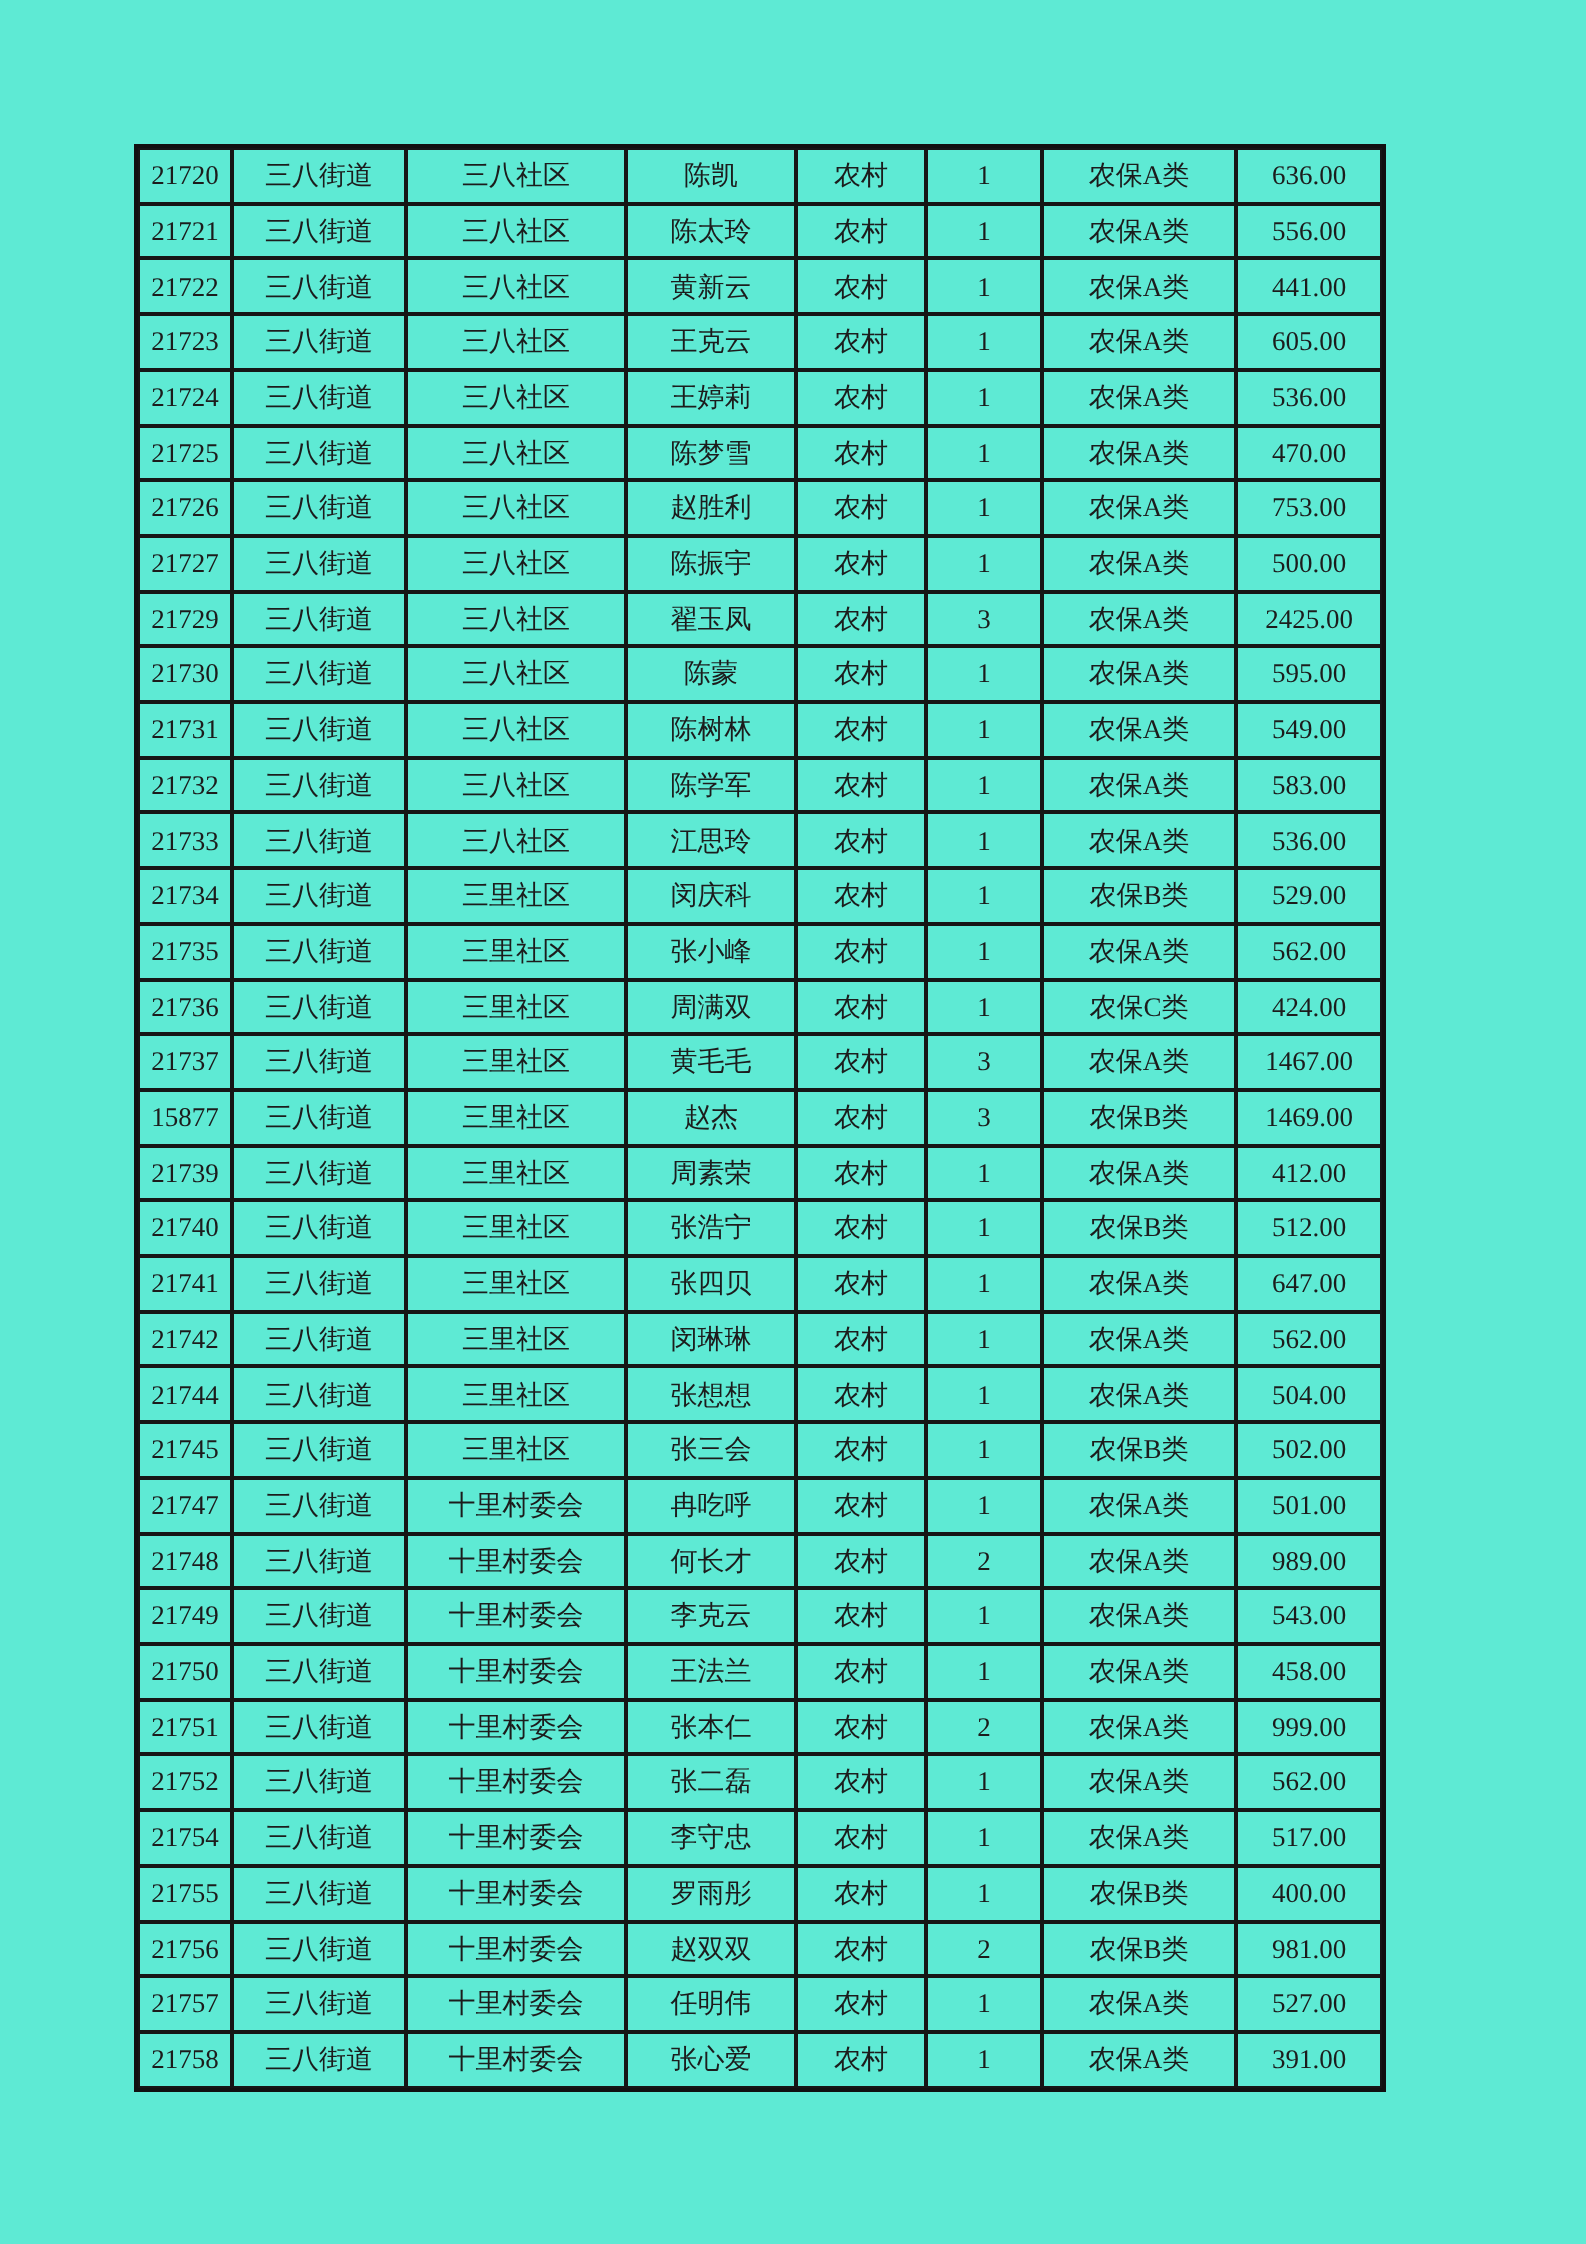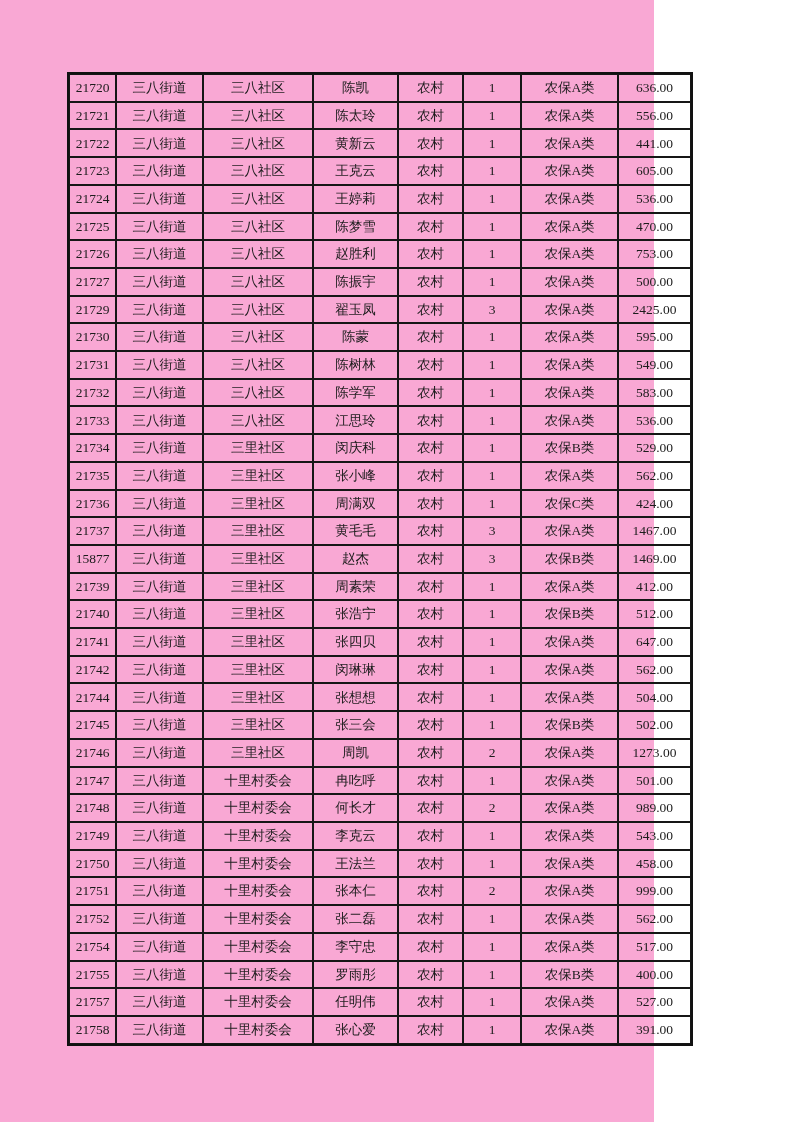--- a/index.html
+++ b/index.html
@@ -11,22 +11,22 @@
     width: 793px;
     height: 1122px;
     position: relative;
     font-family: "Liberation Serif", "DejaVu Serif", serif;
     color: #1c1c1c;
     overflow: hidden;
   }
   .page {
     position: absolute;
     left: 0; top: 0;
-    width: 654px; height: 1122px;
-    background: #f9a8d4;
+    width: 793px; height: 1122px;
+    background: #5eead4;
   }
   table.data-table {
     position: absolute;
     left: 67px;
     top: 72px;
     width: 622px;
     height: 974px;
     border-collapse: separate;
     border-spacing: 0;
     table-layout: fixed;
@@ -294,108 +294,108 @@
           <td>21745</td>
           <td>三八街道</td>
           <td>三里社区</td>
           <td>张三会</td>
           <td>农村</td>
           <td>1</td>
           <td>农保B类</td>
           <td>502.00</td>
         </tr>
         <tr>
-          <td>21746</td>
-          <td>三八街道</td>
-          <td>三里社区</td>
-          <td>周凯</td>
+          <td>21747</td>
+          <td>三八街道</td>
+          <td>十里村委会</td>
+          <td>冉吃呼</td>
+          <td>农村</td>
+          <td>1</td>
+          <td>农保A类</td>
+          <td>501.00</td>
+        </tr>
+        <tr>
+          <td>21748</td>
+          <td>三八街道</td>
+          <td>十里村委会</td>
+          <td>何长才</td>
           <td>农村</td>
           <td>2</td>
           <td>农保A类</td>
-          <td>1273.00</td>
-        </tr>
-        <tr>
-          <td>21747</td>
-          <td>三八街道</td>
-          <td>十里村委会</td>
-          <td>冉吃呼</td>
-          <td>农村</td>
-          <td>1</td>
-          <td>农保A类</td>
-          <td>501.00</td>
-        </tr>
-        <tr>
-          <td>21748</td>
-          <td>三八街道</td>
-          <td>十里村委会</td>
-          <td>何长才</td>
+          <td>989.00</td>
+        </tr>
+        <tr>
+          <td>21749</td>
+          <td>三八街道</td>
+          <td>十里村委会</td>
+          <td>李克云</td>
+          <td>农村</td>
+          <td>1</td>
+          <td>农保A类</td>
+          <td>543.00</td>
+        </tr>
+        <tr>
+          <td>21750</td>
+          <td>三八街道</td>
+          <td>十里村委会</td>
+          <td>王法兰</td>
+          <td>农村</td>
+          <td>1</td>
+          <td>农保A类</td>
+          <td>458.00</td>
+        </tr>
+        <tr>
+          <td>21751</td>
+          <td>三八街道</td>
+          <td>十里村委会</td>
+          <td>张本仁</td>
           <td>农村</td>
           <td>2</td>
           <td>农保A类</td>
-          <td>989.00</td>
-        </tr>
-        <tr>
-          <td>21749</td>
-          <td>三八街道</td>
-          <td>十里村委会</td>
-          <td>李克云</td>
-          <td>农村</td>
-          <td>1</td>
-          <td>农保A类</td>
-          <td>543.00</td>
-        </tr>
-        <tr>
-          <td>21750</td>
-          <td>三八街道</td>
-          <td>十里村委会</td>
-          <td>王法兰</td>
-          <td>农村</td>
-          <td>1</td>
-          <td>农保A类</td>
-          <td>458.00</td>
-        </tr>
-        <tr>
-          <td>21751</td>
-          <td>三八街道</td>
-          <td>十里村委会</td>
-          <td>张本仁</td>
+          <td>999.00</td>
+        </tr>
+        <tr>
+          <td>21752</td>
+          <td>三八街道</td>
+          <td>十里村委会</td>
+          <td>张二磊</td>
+          <td>农村</td>
+          <td>1</td>
+          <td>农保A类</td>
+          <td>562.00</td>
+        </tr>
+        <tr>
+          <td>21754</td>
+          <td>三八街道</td>
+          <td>十里村委会</td>
+          <td>李守忠</td>
+          <td>农村</td>
+          <td>1</td>
+          <td>农保A类</td>
+          <td>517.00</td>
+        </tr>
+        <tr>
+          <td>21755</td>
+          <td>三八街道</td>
+          <td>十里村委会</td>
+          <td>罗雨彤</td>
+          <td>农村</td>
+          <td>1</td>
+          <td>农保B类</td>
+          <td>400.00</td>
+        </tr>
+        <tr>
+          <td>21756</td>
+          <td>三八街道</td>
+          <td>十里村委会</td>
+          <td>赵双双</td>
           <td>农村</td>
           <td>2</td>
-          <td>农保A类</td>
-          <td>999.00</td>
-        </tr>
-        <tr>
-          <td>21752</td>
-          <td>三八街道</td>
-          <td>十里村委会</td>
-          <td>张二磊</td>
-          <td>农村</td>
-          <td>1</td>
-          <td>农保A类</td>
-          <td>562.00</td>
-        </tr>
-        <tr>
-          <td>21754</td>
-          <td>三八街道</td>
-          <td>十里村委会</td>
-          <td>李守忠</td>
-          <td>农村</td>
-          <td>1</td>
-          <td>农保A类</td>
-          <td>517.00</td>
-        </tr>
-        <tr>
-          <td>21755</td>
-          <td>三八街道</td>
-          <td>十里村委会</td>
-          <td>罗雨彤</td>
-          <td>农村</td>
-          <td>1</td>
-          <td>农保B类</td>
-          <td>400.00</td>
+          <td>农保B类</td>
+          <td>981.00</td>
         </tr>
         <tr>
           <td>21757</td>
           <td>三八街道</td>
           <td>十里村委会</td>
           <td>任明伟</td>
           <td>农村</td>
           <td>1</td>
           <td>农保A类</td>
           <td>527.00</td>

